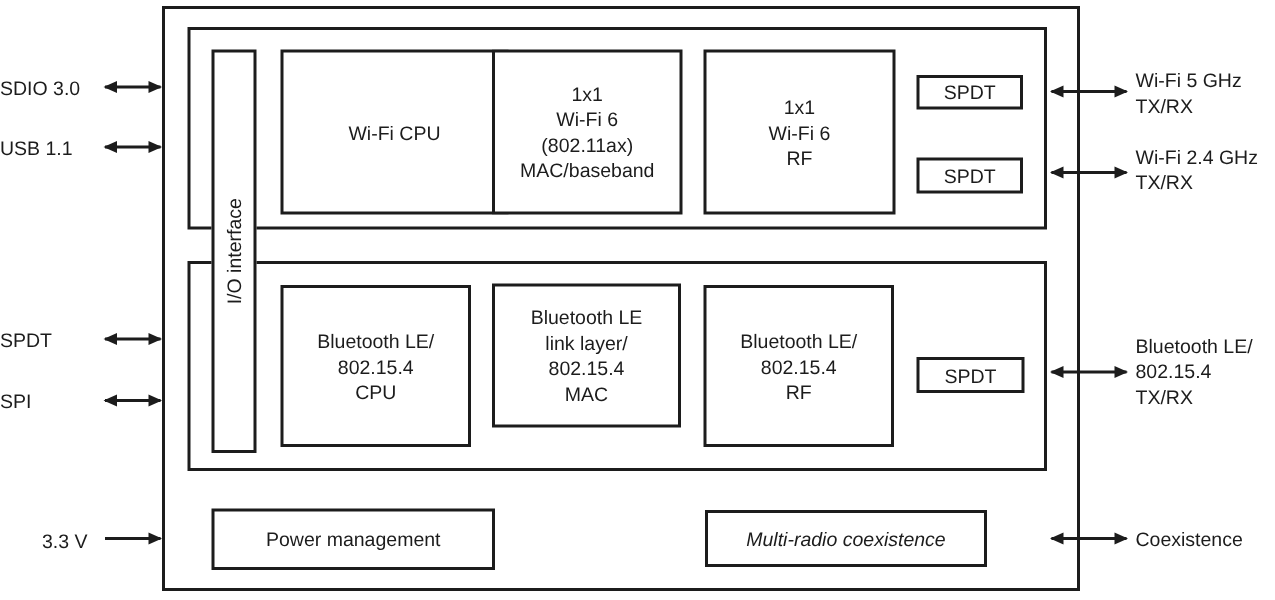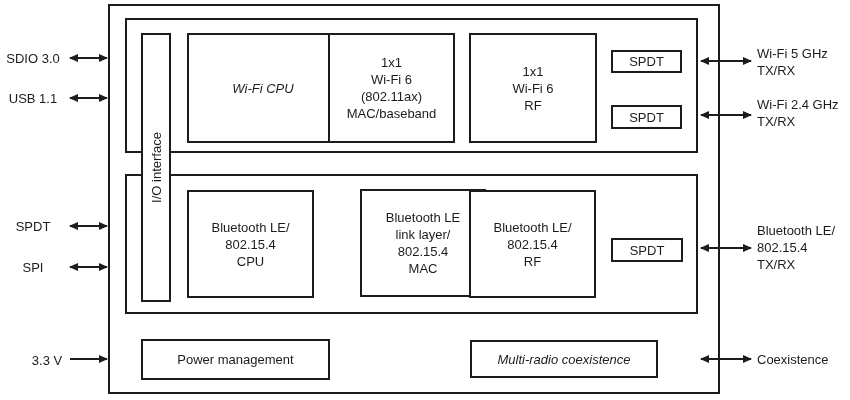--- a/index.html
+++ b/index.html
@@ -8,21 +8,21 @@
     font-family:"Liberation Sans", sans-serif; color:#1c1c1c; overflow:hidden;
   }
   .abs { position:absolute; box-sizing:border-box; }
   .frame { border:2px solid #1c1c1c; background:#ffffff; }
   .box {
     border:2px solid #1c1c1c; background:#ffffff;
     display:flex; align-items:center; justify-content:center;
     text-align:center; font-size:13px; line-height:17px; white-space:pre-line;
   }
   .label { font-size:13px; line-height:17px; white-space:pre-line; }
-  .r { text-align:center; }
+  .r { text-align:left; }
   .io-box { z-index:5; }
   .io-box span { transform:rotate(-90deg); white-space:nowrap; font-size:13px; }
   .arrow { height:2px; background:#1c1c1c; }
   .arrow::after {
     content:""; position:absolute; right:-1px; top:-3px; width:0; height:0;
     border-top:4px solid transparent; border-bottom:4px solid transparent;
     border-left:9px solid #1c1c1c;
   }
   .arrow.dbl::before {
     content:""; position:absolute; left:-1px; top:-3px; width:0; height:0;
@@ -39,21 +39,21 @@
   <div class="abs frame" style="left:108px; top:4px; width:612px; height:390px;"></div>
 
   <div class="abs frame z1" style="left:125px; top:18px; width:573px; height:135px;"></div>
 
   <div class="abs frame z1" style="left:125px; top:174px; width:573px; height:140px;"></div>
 
   <div class="abs box io-box" style="left:141px; top:33px; width:30px; height:269px;">
     <span>I/O interface</span>
   </div>
 
-  <div class="abs box z2" style="left:187px; top:33px; width:152px; height:110px;font-style:italic;">
+  <div class="abs box z2" style="left:187px; top:33px; width:152px; height:110px;">
     <span>Wi-Fi CPU</span>
   </div>
   <div class="abs box z2" style="left:328px; top:33px; width:127px; height:110px;">
     <span>1x1
 Wi-Fi 6
 (802.11ax)
 MAC/baseband</span>
   </div>
   <div class="abs box z2" style="left:469px; top:33px; width:128px; height:110px;">
     <span>1x1
@@ -65,21 +65,21 @@
   </div>
   <div class="abs box z2" style="left:611px; top:105px; width:71px; height:24px;">
     <span>SPDT</span>
   </div>
 
   <div class="abs box z2" style="left:187px; top:190px; width:127px; height:108px;">
     <span>Bluetooth LE/
 802.15.4
 CPU</span>
   </div>
-  <div class="abs box z2" style="left:328px; top:189px; width:126px; height:108px;margin-left:32px;">
+  <div class="abs box z2" style="left:328px; top:189px; width:126px; height:96px;">
     <span>Bluetooth LE
 link layer/
 802.15.4
 MAC</span>
   </div>
   <div class="abs box z2" style="left:469px; top:190px; width:127px; height:108px;">
     <span>Bluetooth LE/
 802.15.4
 RF</span>
   </div>

